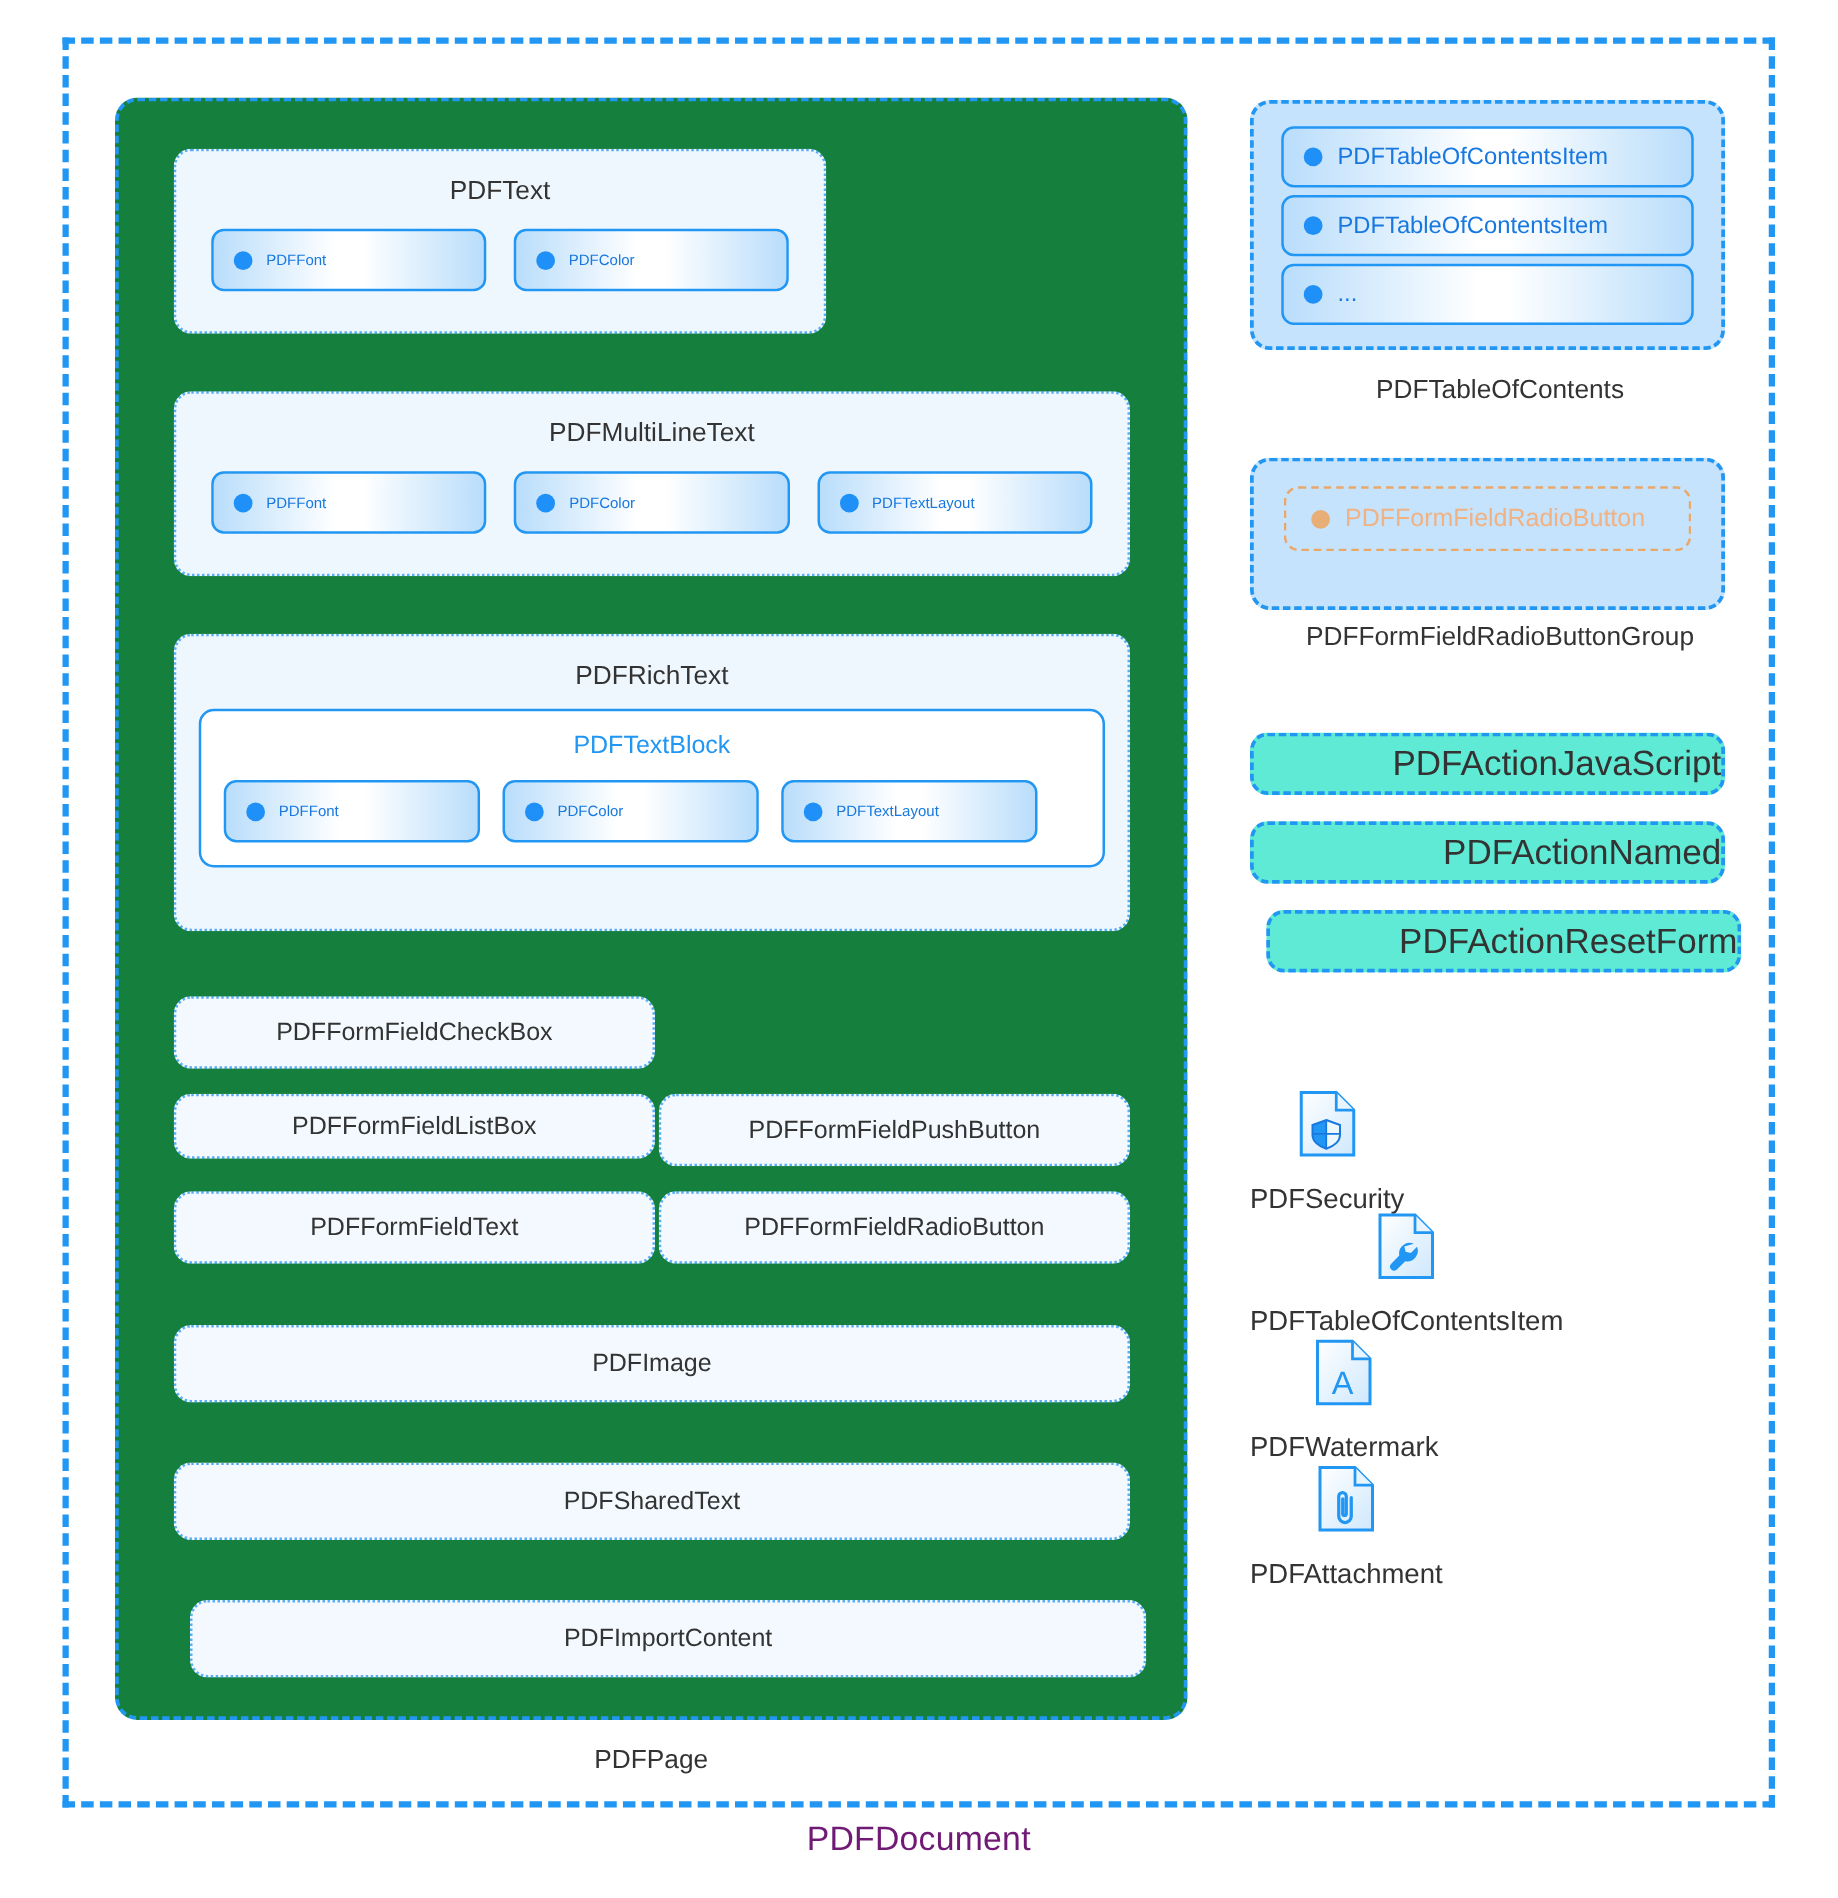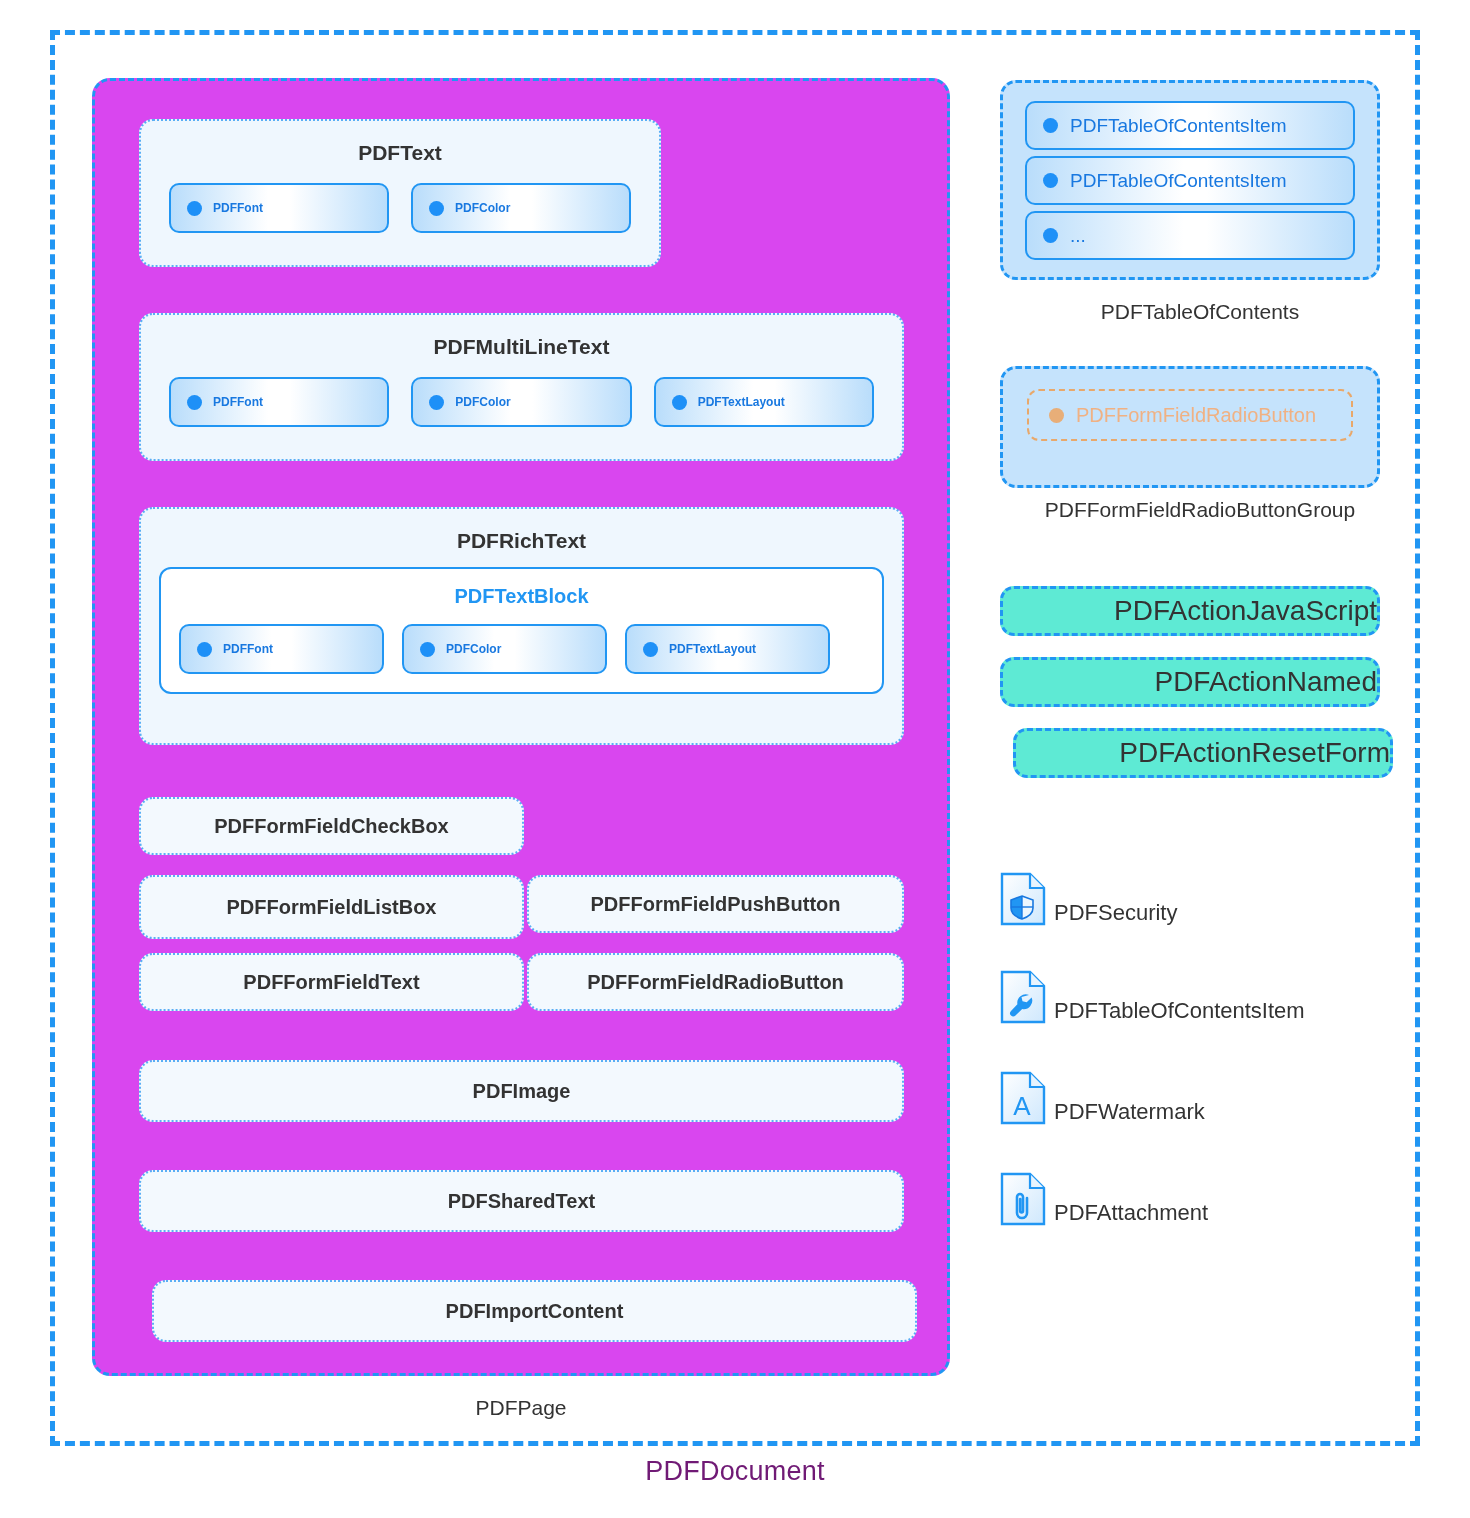--- a/index.html
+++ b/index.html
@@ -29,24 +29,23 @@
     font-size: 27px;
     color: #701a75;
     letter-spacing: .2px;
   }
 
   
   .pdf-page {
     position: absolute;
     left: 92px; top: 78px;
     width: 858px; height: 1298px;
-    background: #d946ef;
+    background: #15803d;
     border: 3px dashed #2196f3;
     border-radius: 18px;
-    font-weight: bold;
   }
   .page-caption {
     position: absolute;
     left: 92px; top: 1396px;
     width: 858px;
     text-align: center;
     font-size: 21px;
     color: #333333;
   }
 
@@ -183,23 +182,24 @@
     align-items: center;
     justify-content: flex-end;
     font-size: 28px;
     color: #333333;
   }
 
   
   .icon-row {
     position: absolute;
     display: flex;
-    align-items: flex-end;
-    gap: 8px;
+    align-items: center;
+    gap: 20px;
     left: 0;
+    flex-direction: column;
   }
   .icon-row .icon-label {
     font-size: 22px;
     color: #333333;
     white-space: nowrap;
   }
   .doc-icon { width: 46px; height: 54px; flex: 0 0 auto; display:block; }
 </style>
 </head>
 <body>
@@ -260,21 +260,21 @@
             <span>PDFTextLayout</span>
           </div>
         </div>
       </div>
     </div>
 
     <div class="dotted-card" style="left:44px;  top:716px; width:385px; height:58px;">
       <span>PDFFormFieldCheckBox</span>
       </div>
 
-    <div class="dotted-card" style="left:44px;  top:794px; width:385px; height:64px;">
+    <div class="dotted-card" style="left:44px;  top:794px; width:385px; height:52px;">
       <span>PDFFormFieldListBox</span>
       </div>
     <div class="dotted-card" style="left:432px; top:794px; width:377px; height:58px;">
       <span>PDFFormFieldPushButton</span>
       </div>
 
     <div class="dotted-card" style="left:44px;  top:872px; width:385px; height:58px;">
       <span>PDFFormFieldText</span>
       </div>
     <div class="dotted-card" style="left:432px; top:872px; width:377px; height:58px;">

